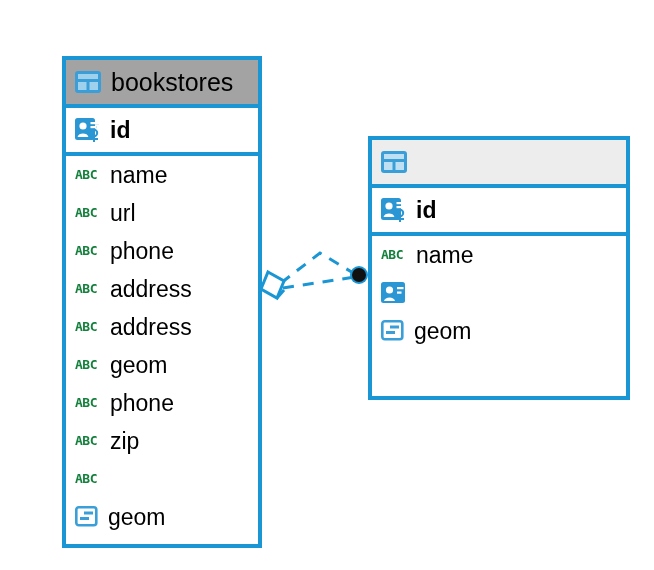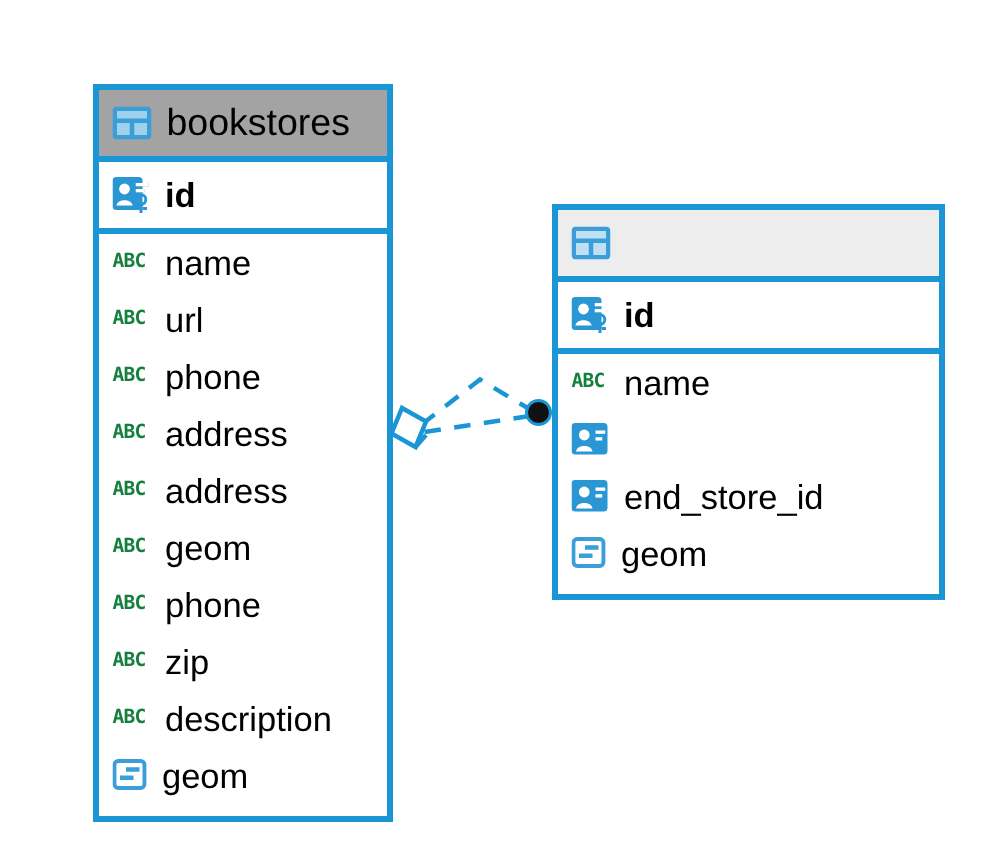--- a/index.html
+++ b/index.html
@@ -205,21 +205,20 @@
         <span class="field-label">phone</span>
       </div>
 
       <div class="field-row">
         <span class="icon icon-abc abc-text">ABC</span>
         <span class="field-label">zip</span>
       </div>
 
       <div class="field-row">
         <span class="icon icon-abc abc-text">ABC</span>
-        <span class="field-label">description</span>
       </div>
 
       <div class="field-row">
         <svg class="icon icon-geom" viewBox="0 0 24 22" xmlns="http://www.w3.org/2000/svg">
           <rect x="1.3" y="1.3" width="20" height="18" rx="2.5" fill="#ffffff" stroke="#3a9fd8" stroke-width="2.6"></rect>
           <rect x="9" y="5.5" width="9" height="3" fill="#3a9fd8"></rect>
           <rect x="5" y="11" width="9" height="3" fill="#3a9fd8"></rect>
         </svg>
         <span class="field-label">geom</span>
       </div>
@@ -264,30 +263,20 @@
       <div class="field-row">
         <svg class="icon icon-fk" viewBox="0 0 26 22" xmlns="http://www.w3.org/2000/svg">
           <rect x="0" y="0" width="24" height="21" rx="2.5" fill="#2b96d4"></rect>
           <circle cx="8.5" cy="8" r="3.6" fill="#ffffff"></circle>
           <path d="M 3 19 C 3.8 14.2 13.2 14.2 14 19 Z" fill="#ffffff"></path>
           <rect x="16" y="5" width="6.5" height="2.2" fill="#ffffff"></rect>
           <rect x="16" y="9.5" width="4.5" height="2.2" fill="#ffffff"></rect>
         </svg>
       </div>
 
-      <div class="field-row">
-        <svg class="icon icon-fk" viewBox="0 0 26 22" xmlns="http://www.w3.org/2000/svg">
-          <rect x="0" y="0" width="24" height="21" rx="2.5" fill="#2b96d4"></rect>
-          <circle cx="8.5" cy="8" r="3.6" fill="#ffffff"></circle>
-          <path d="M 3 19 C 3.8 14.2 13.2 14.2 14 19 Z" fill="#ffffff"></path>
-          <rect x="16" y="5" width="6.5" height="2.2" fill="#ffffff"></rect>
-          <rect x="16" y="9.5" width="4.5" height="2.2" fill="#ffffff"></rect>
-        </svg>
-        <span class="field-label">end_store_id</span>
-      </div>
 
       <div class="field-row">
         <svg class="icon icon-geom" viewBox="0 0 24 22" xmlns="http://www.w3.org/2000/svg">
           <rect x="1.3" y="1.3" width="20" height="18" rx="2.5" fill="#ffffff" stroke="#3a9fd8" stroke-width="2.6"></rect>
           <rect x="9" y="5.5" width="9" height="3" fill="#3a9fd8"></rect>
           <rect x="5" y="11" width="9" height="3" fill="#3a9fd8"></rect>
         </svg>
         <span class="field-label">geom</span>
       </div>
 

